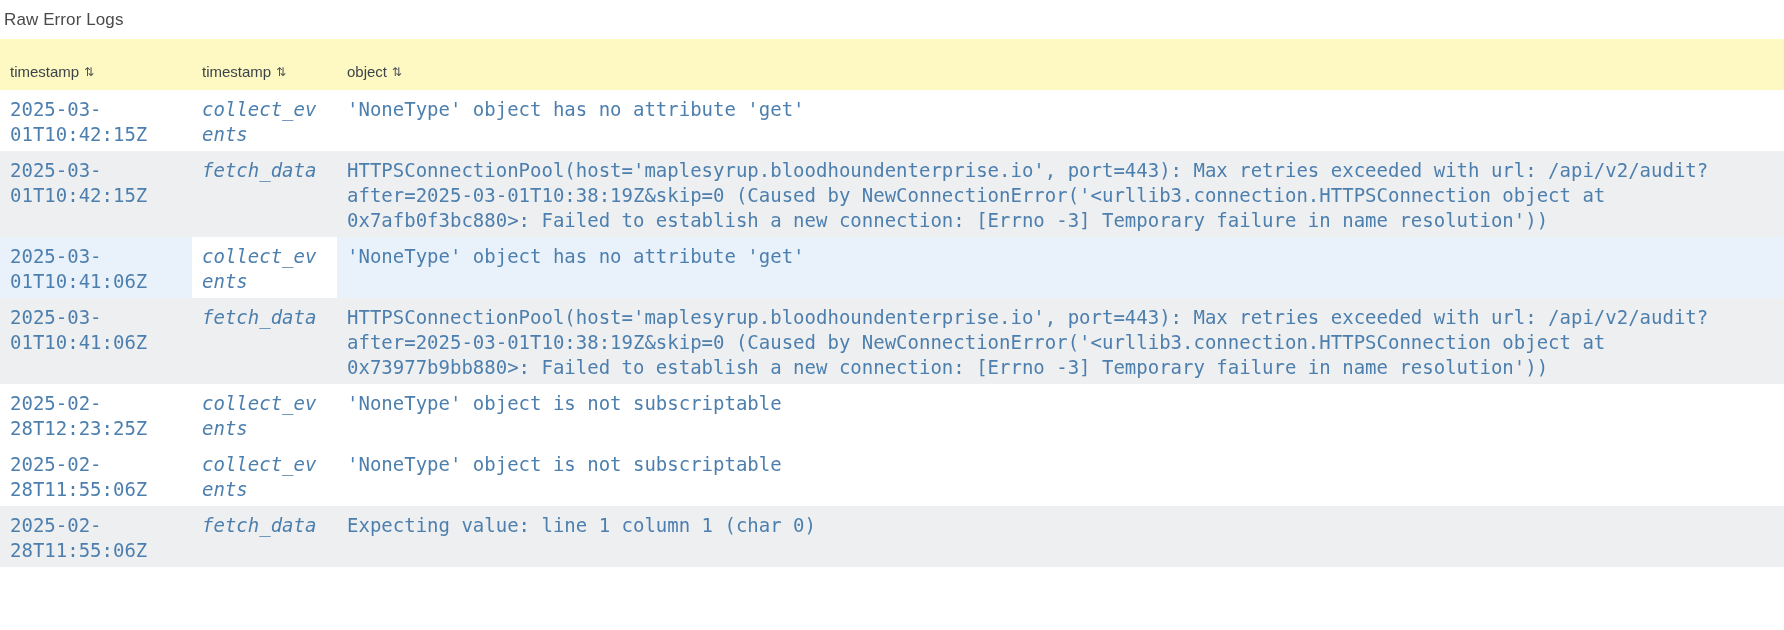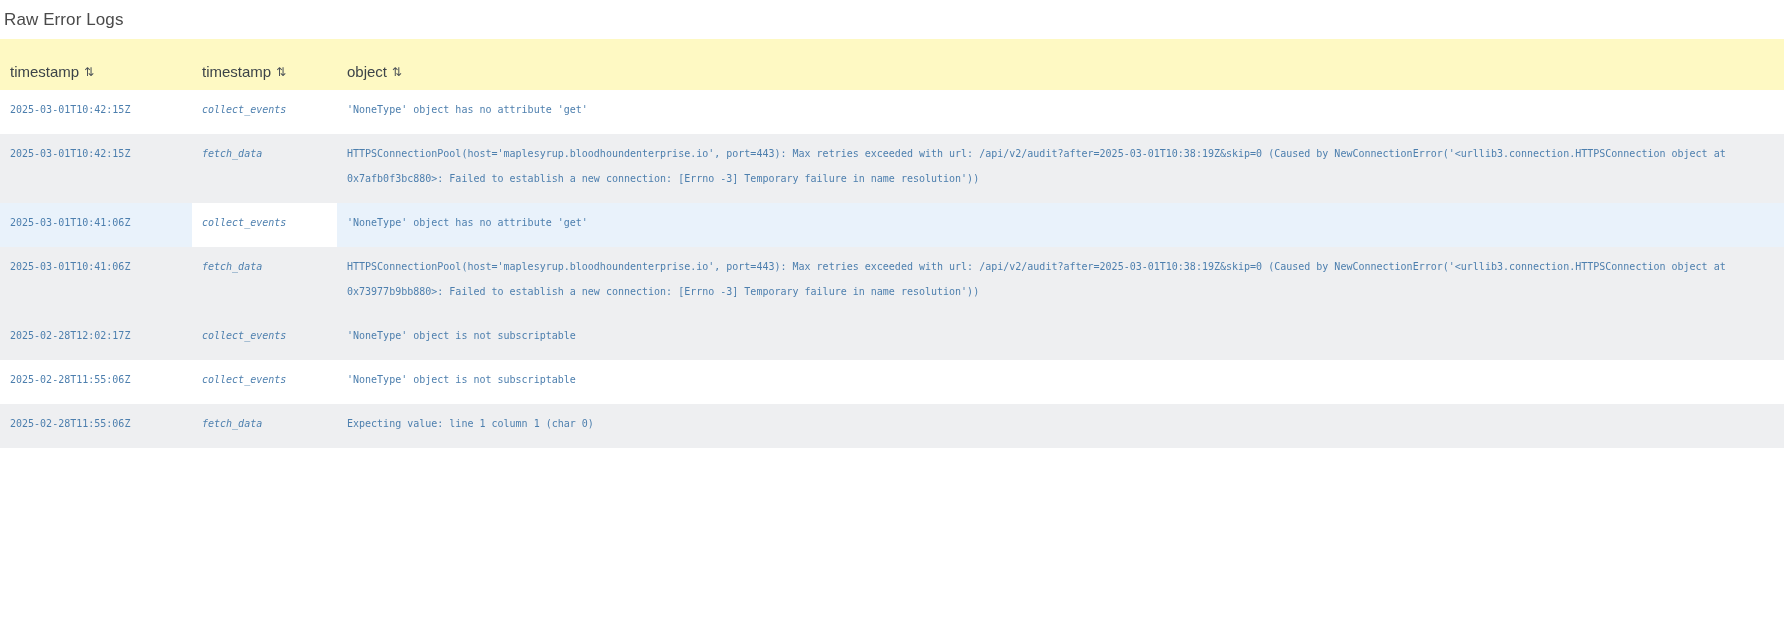--- a/index.html
+++ b/index.html
@@ -58,24 +58,24 @@
     display: inline-block;
     margin-left: 5px;
     font-size: 12px;
     color: #4a5056;
     position: relative;
     top: -1px;
   }
 
   table.log-table tbody td {
     font-family: "DejaVu Sans Mono", monospace;
-    font-size: 10px;
+    font-size: 19px;
     line-height: 25px;
     color: #4d7fae;
-    padding: 7px 10px 12px 10px;
+    padding: 7px 10px 4px 10px;
     border: none;
     vertical-align: top;
     word-break: break-word;
     white-space: pre-wrap;
   }
 
   tbody tr.odd  td { background: #ffffff; }
   tbody tr.even td { background: #eeeff1; }
 
   tbody tr.highlight td { background: #e9f2fb; }
@@ -125,22 +125,22 @@
         <tr class="odd highlight">
           <td class="td-ts">2025-03-01T10:41:06Z</td>
           <td class="td-fn cell-hover">collect_events</td>
           <td class="td-err">'NoneType' object has no attribute 'get'</td>
         </tr>
         <tr class="even">
           <td class="td-ts">2025-03-01T10:41:06Z</td>
           <td class="td-fn">fetch_data</td>
           <td class="td-err">HTTPSConnectionPool(host='maplesyrup.bloodhoundenterprise.io', port=443): Max retries exceeded with url: /api/v2/audit?after=2025-03-01T10:38:19Z&amp;skip=0 (Caused by NewConnectionError('&lt;urllib3.connection.HTTPSConnection object at 0x73977b9bb880&gt;: Failed to establish a new connection: [Errno -3] Temporary failure in name resolution'))</td>
         </tr>
-        <tr class="even">
-          <td class="td-ts">2025-02-28T12:02:17Z</td>
+        <tr class="odd">
+          <td class="td-ts">2025-02-28T12:23:25Z</td>
           <td class="td-fn">collect_events</td>
           <td class="td-err">'NoneType' object is not subscriptable</td>
         </tr>
         <tr class="odd">
           <td class="td-ts">2025-02-28T11:55:06Z</td>
           <td class="td-fn">collect_events</td>
           <td class="td-err">'NoneType' object is not subscriptable</td>
         </tr>
         <tr class="even">
           <td class="td-ts">2025-02-28T11:55:06Z</td>

